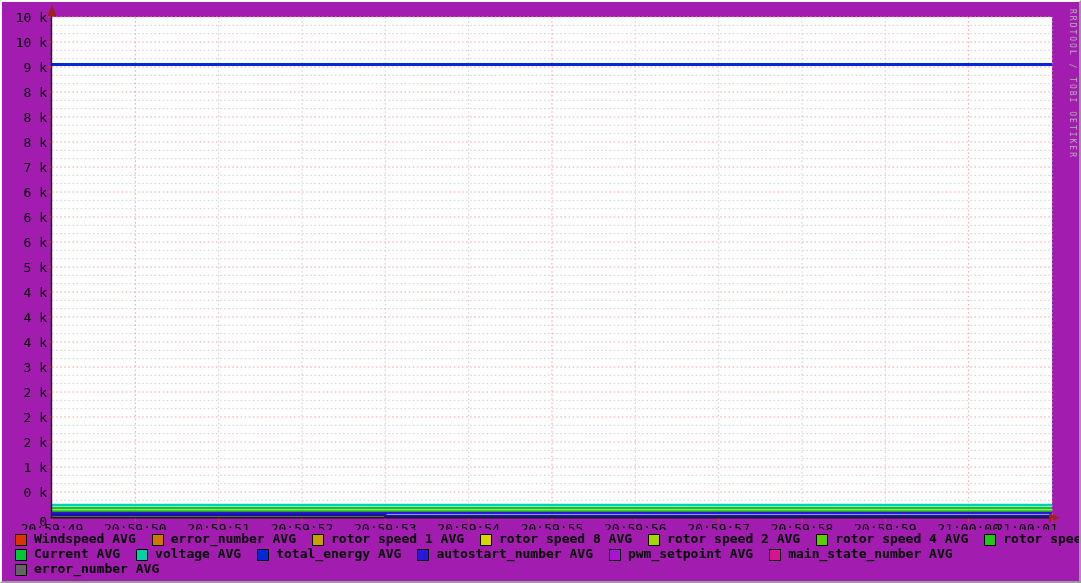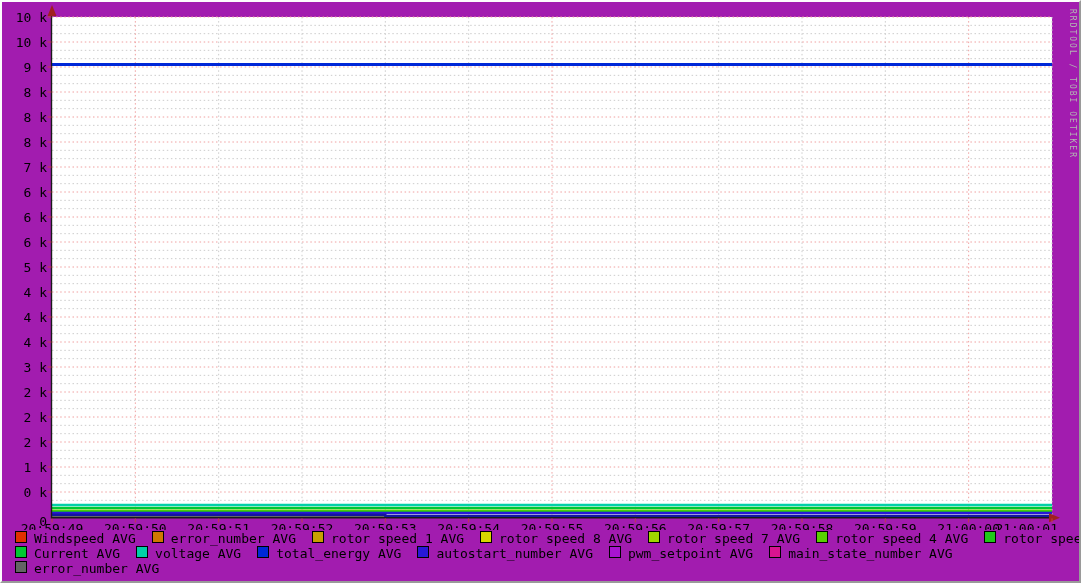--- a/index.html
+++ b/index.html
@@ -9,21 +9,21 @@
     font-family:"DejaVu Sans Mono", monospace;overflow:hidden;
   }
   #chart-svg{position:absolute;left:0;top:0;display:block;}
   #chart-svg text{font-family:"DejaVu Sans Mono", monospace;font-size:13px;fill:#000;}
   .watermark{
     position:absolute;top:7px;right:2px;writing-mode:vertical-rl;
     font-size:8px;letter-spacing:2px;color:#b4b4b4;user-select:none;
   }
   #legend{position:absolute;left:13px;top:529px;font-size:13px;color:#000;}
   .legend-row{height:15px;display:flex;align-items:center;}
-  .legend-item{display:inline-flex;align-items:flex-start;margin-right:16px;white-space:nowrap;}
+  .legend-item{display:inline-flex;align-items:flex-end;margin-right:16px;white-space:nowrap;font-weight:bold;}
   .swatch{width:10px;height:10px;border:1px solid #000;margin-right:7px;flex:none;}
 </style>
 </head>
 <body>
 
 <div class="screen">
   <svg id="chart-svg" width="1081" height="528">
       <rect x="50" y="15" width="1000" height="501" fill="#ffffff"></rect>
       <line x1="50" y1="506.6666666666667" x2="1050" y2="506.6666666666667" stroke="#cccccc" stroke-width="1" stroke-dasharray="1.5 2.6"></line>
       <line x1="50" y1="498.3333333333333" x2="1050" y2="498.3333333333333" stroke="#cccccc" stroke-width="1" stroke-dasharray="1.5 2.6"></line>
@@ -198,21 +198,21 @@
         <span class="legend-item">
           <span class="swatch" style="background: rgb(200, 160, 0);"></span>
           <span>rotor speed 1 AVG</span>
         </span>
         <span class="legend-item">
           <span class="swatch" style="background: rgb(216, 216, 0);"></span>
           <span>rotor speed 8 AVG</span>
         </span>
         <span class="legend-item">
           <span class="swatch" style="background: rgb(160, 216, 0);"></span>
-          <span>rotor speed 7 AVG</span>
+          <span>rotor speed 2 AVG</span>
         </span>
         <span class="legend-item">
           <span class="swatch" style="background: rgb(88, 208, 0);"></span>
           <span>rotor speed 4 AVG</span>
         </span>
         <span class="legend-item">
           <span class="swatch" style="background: rgb(32, 200, 24);"></span>
           <span>rotor speed 5 AVG</span>
         </span>
       </div>

